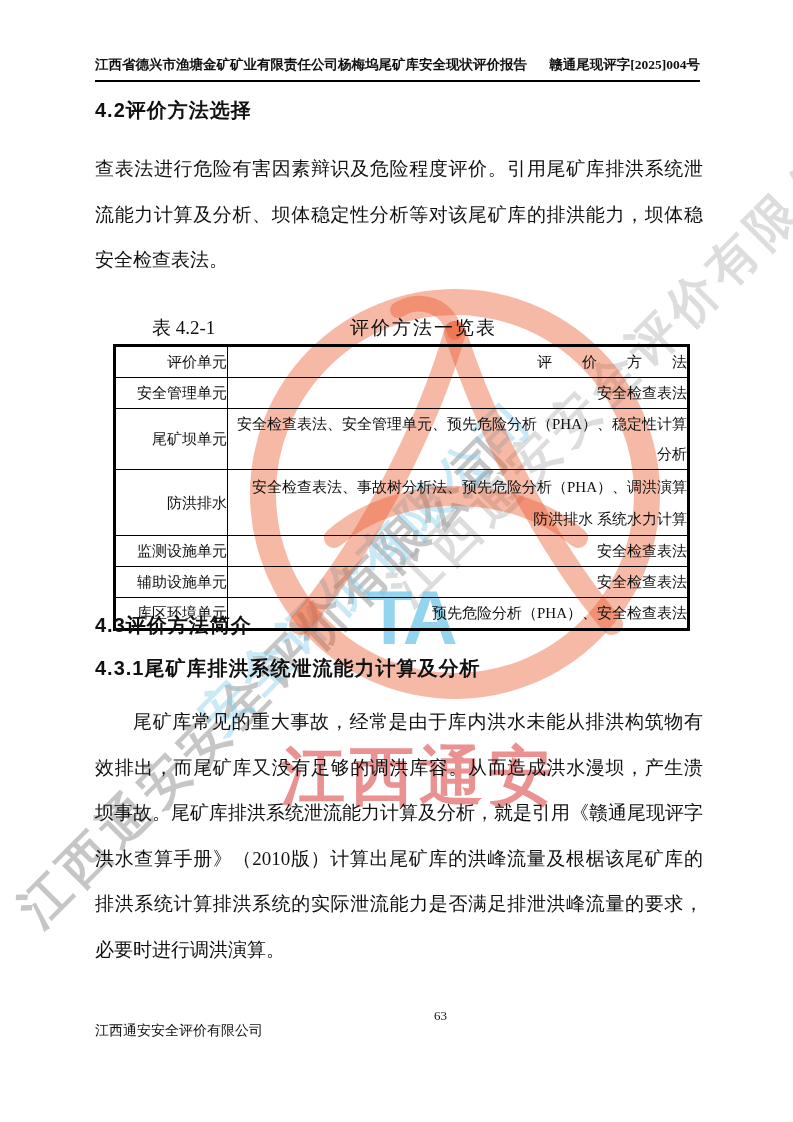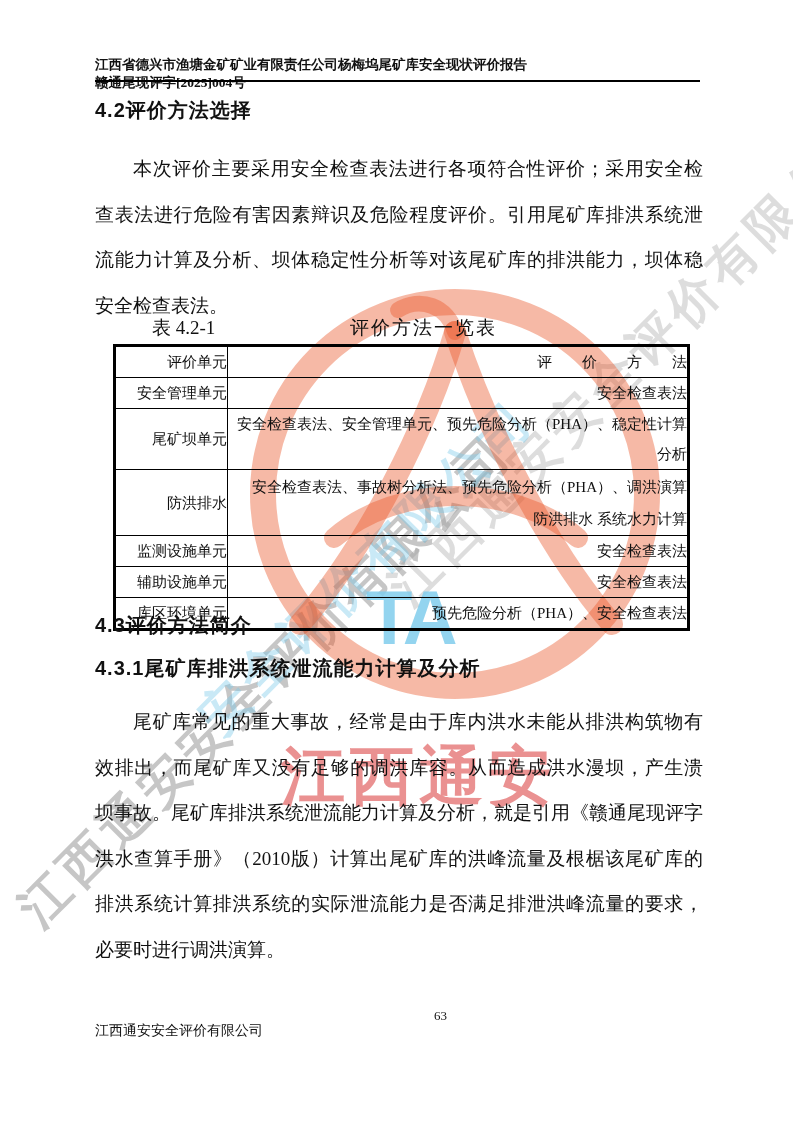--- a/index.html
+++ b/index.html
@@ -22,21 +22,21 @@
     font-size:64px;letter-spacing:5px;color:rgba(214,36,36,0.50);
   }
   .wm-blue-letters{
     left:366px;top:574px;font-family:"Liberation Sans",sans-serif;font-weight:bold;
     font-size:76px;letter-spacing:-4px;color:rgba(128,204,236,0.85);
   }
   .wm-logo{left:248px;top:286px;}
   
   .hdr{
     position:absolute;left:95px;top:56px;width:605px;display:flex;
-    justify-content:space-between;font-size:13.5px;font-weight:bold;flex-direction:column;
+    justify-content:space-between;font-size:13.5px;font-weight:bold;
   }
   .hdr-rule{position:absolute;left:95px;top:80px;width:605px;height:2px;background:#000;}
   
   .h-sec{
     position:absolute;left:95px;font-family:"Liberation Sans",sans-serif;
     font-weight:bold;font-size:20px;letter-spacing:1px;
   }
   .h1{top:97px;}
   .h2{top:612px;}
   .h3{top:655px;}
@@ -89,21 +89,20 @@
 
   <div class="hdr">
     <span>江西省德兴市渔塘金矿矿业有限责任公司杨梅坞尾矿库安全现状评价报告</span>
     <span>赣通尾现评字[2025]004号</span>
   </div>
   <div class="hdr-rule"></div>
 
   <div class="h-sec h1">4.2评价方法选择</div>
 
   <div class="para p1">
-    <div class="jline indent">本次评价主要采用安全检查表法进行各项符合性评价；采用安全检</div>
     <div class="jline">查表法进行危险有害因素辩识及危险程度评价。引用尾矿库排洪系统泄</div>
     <div class="jline">流能力计算及分析、坝体稳定性分析等对该尾矿库的排洪能力，坝体稳</div>
     <div>安全检查表法。</div>
   </div>
 
   <div class="tbl-caption">
     <span class="cap-label">表 4.2-1</span>
     <span class="cap-title">评价方法一览表</span>
   </div>
 

